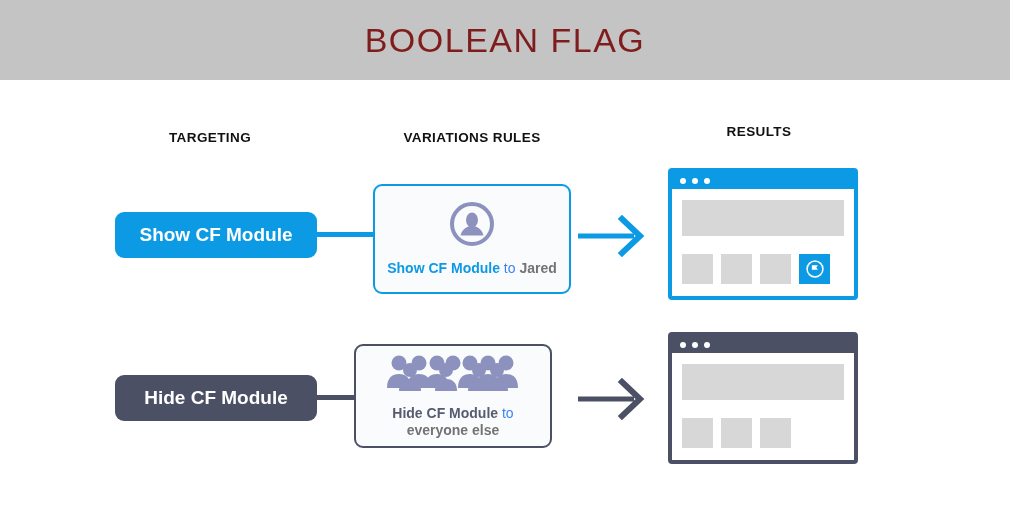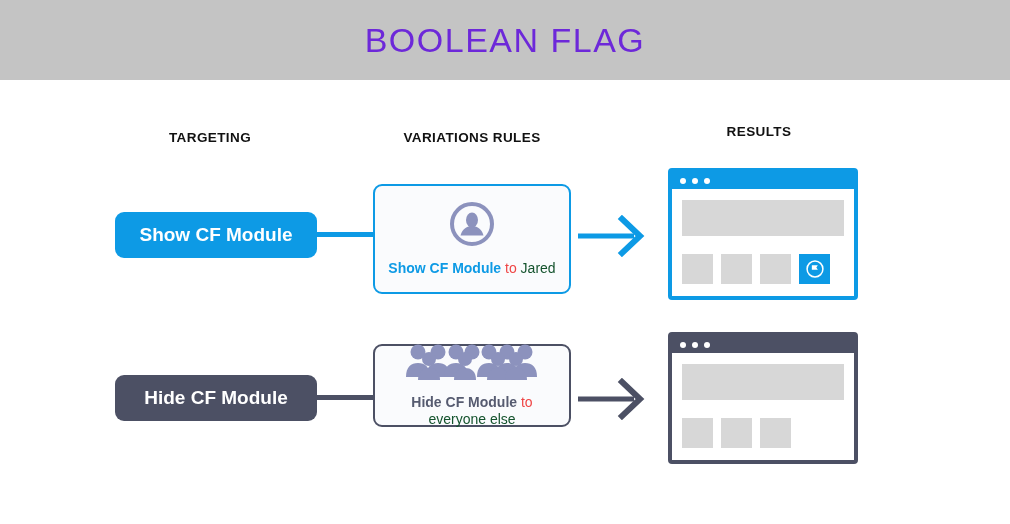--- a/index.html
+++ b/index.html
@@ -21,21 +21,21 @@
     left: 0;
     top: 0;
     width: 1010px;
     height: 80px;
     background: #c4c4c4;
     display: flex;
     align-items: center;
     justify-content: center;
   }
   .header-title {
-    color: #6d28d9;
+    color: #7f1d1d;
     font-size: 34px;
     font-weight: 400;
     letter-spacing: 1.5px;
     font-family: "Liberation Sans", sans-serif;
   }
 
   
   .col-head {
     position: absolute;
     font-size: 13.5px;
@@ -85,34 +85,34 @@
     display: flex;
     flex-direction: column;
     align-items: center;
     justify-content: center;
   }
   #card-show {
     left: 373px; top: 184px;
     border: 2.5px solid #0d9ae5;
   }
   #card-hide {
-    left: 373px; top: 344px;
+    left: 354px; top: 344px;
     border: 2.5px solid #4c5064;
-    height: 83px;
+    height: 104px;
   }
   .rule-text {
     font-size: 14px;
     text-align: center;
     line-height: 17px;
     margin-top: 9px;
   }
   .rule-lead-blue { color: #0d9ae5; font-weight: bold; }
   .rule-lead-gray { color: #565b70; font-weight: bold; }
-  .rule-conn { color: #ef4444; font-weight: normal; }
-  .rule-target { color: #14532d; font-weight: normal; }
+  .rule-conn { color: #3b82f6; font-weight: normal; }
+  .rule-target { color: #737373; font-weight: bold; }
 
   .icon-person { display: block; }
   .icon-crowd  { display: block; }
 
   
   .arrow {
     position: absolute;
   }
 
   

